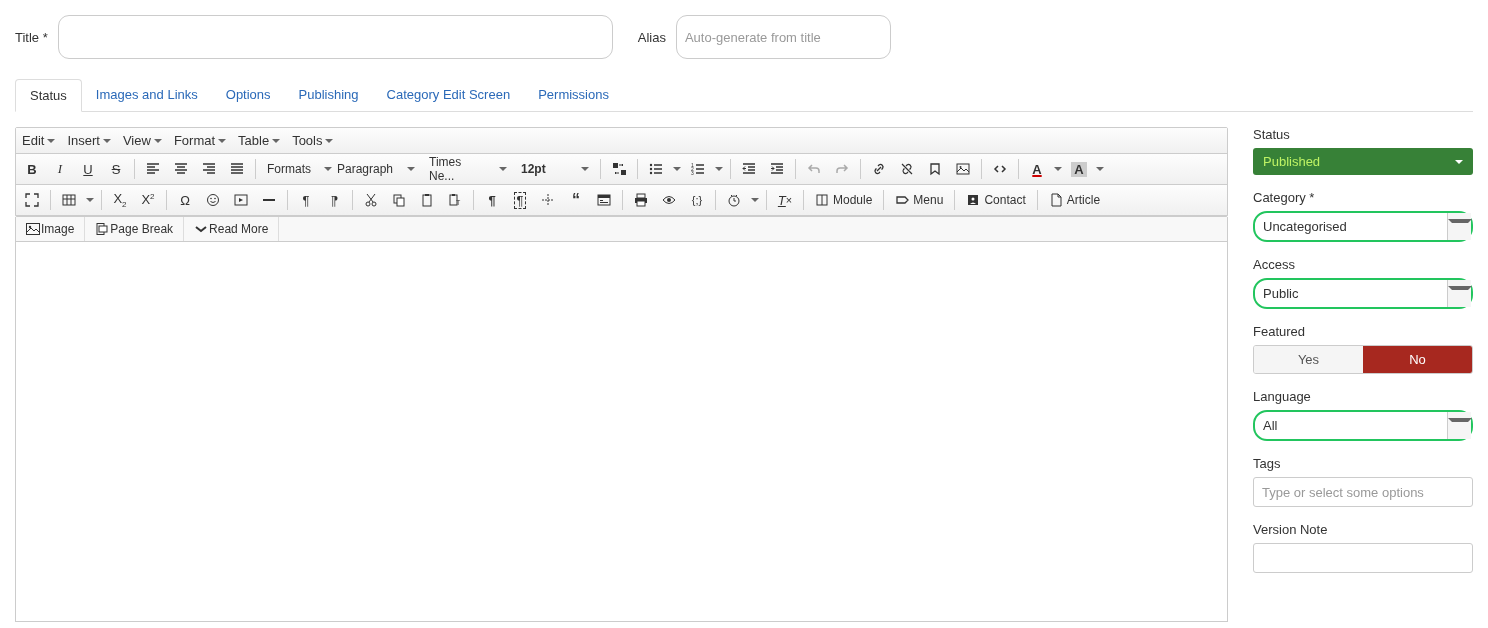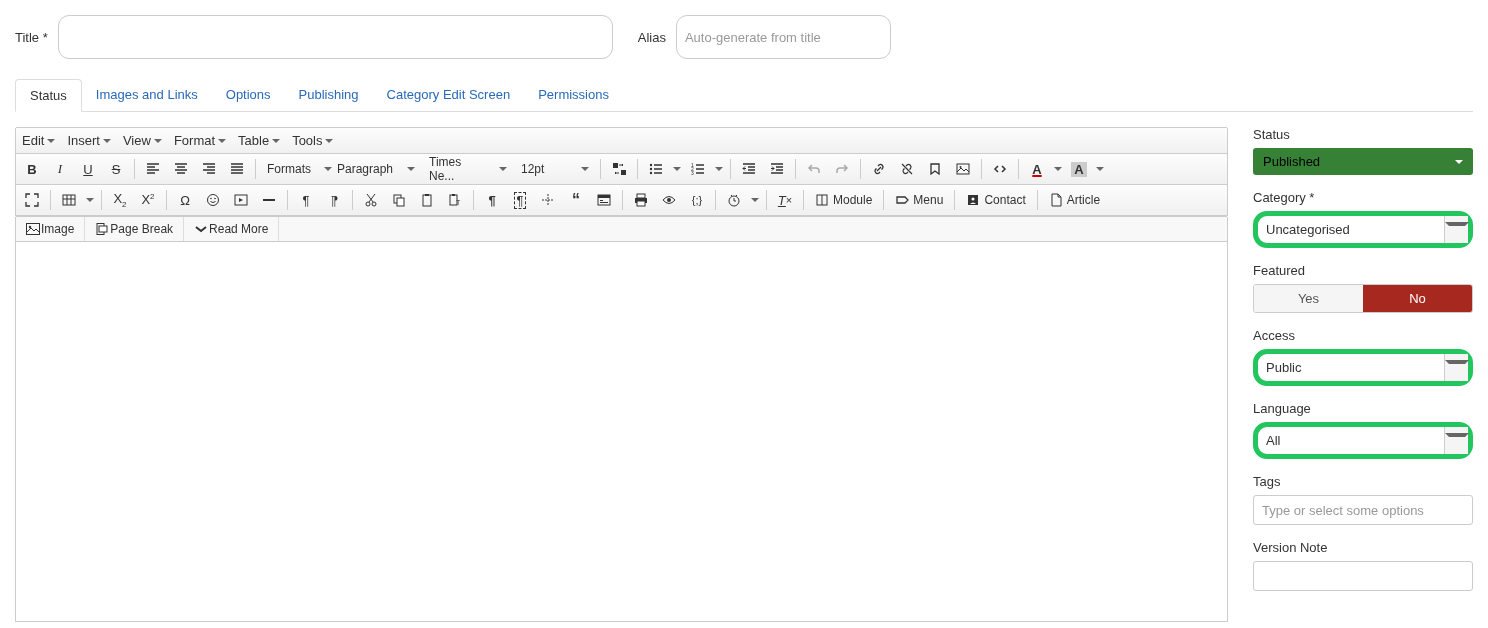--- a/index.html
+++ b/index.html
@@ -160,25 +160,25 @@
   .side-label { font-size: 13px; margin-bottom: 6px; color:#333;}
   .pill-select {
     display:flex;
     align-items:center;
     justify-content:space-between;
     padding:6px 10px;
     border-radius:3px;
     font-size:13px;
     cursor:pointer;
   }
-  .pill-green { background:#378137; color:#000000; }
+  .pill-green { background:#378137; color:#bef264; }
   .pill-green .caret { border-top-color:#fff; }
   .combo {
     display:flex;
-    border:5px solid #22c55e;
+    border:2px solid #22c55e;
     border-radius:14px;
     background:#fff;
   }
   .combo span {
     flex:1;
     padding:6px 8px;
     font-size:13px;
   }
   .combo .cbtn {
     width:24px;
@@ -298,21 +298,21 @@
             <span class="caret"></span>
           </div>
   <div class="tb-select" style="width:90px;">
             <span>Paragraph</span>
             <span class="caret"></span>
           </div>
   <div class="tb-select" style="width:90px;">
             <span>Times Ne...</span>
             <span class="caret"></span>
           </div>
-  <div class="tb-select" style="width:80px;">
+  <div class="tb-select" style="width:80px;font-weight:bold;">
             <span>12pt</span>
             <span class="caret"></span>
           </div>
   <div class="tb-sep"></div>
   <div class="tb-btn">
             <svg width="15" height="14" viewBox="0 0 15 14">
               <rect x="1" y="1" width="5" height="5" fill="#333"></rect>
               <rect x="9" y="8" width="5" height="5" fill="#333"></rect>
               <path d="M7 3h4l-1-1m1 1l-1 1M7 11H3l1-1m-1 1l1 1" stroke="#333" fill="none"></path>
             </svg>
@@ -619,38 +619,38 @@
     <div class="side-label">Category *</div>
     <div class="combo">
       <span>Uncategorised</span>
       <div class="cbtn">
             <span class="caret"></span>
           </div>
     </div>
   </div>
 
   <div class="side-group">
+    <div class="side-label">Access</div>
+    <div class="combo">
+      <span>Public</span>
+      <div class="cbtn">
+            <span class="caret"></span>
+          </div>
+    </div>
+  </div>
+
+  <div class="side-group">
     <div class="side-label">Featured</div>
     <div class="btn-group">
       <div class="off">Yes</div>
       <div class="on-red">No</div>
     </div>
   </div>
 
   <div class="side-group">
-    <div class="side-label">Access</div>
-    <div class="combo">
-      <span>Public</span>
-      <div class="cbtn">
-            <span class="caret"></span>
-          </div>
-    </div>
-  </div>
-
-  <div class="side-group">
     <div class="side-label">Language</div>
     <div class="combo">
       <span>All</span>
       <div class="cbtn">
             <span class="caret"></span>
           </div>
     </div>
   </div>
 
   <div class="side-group">

